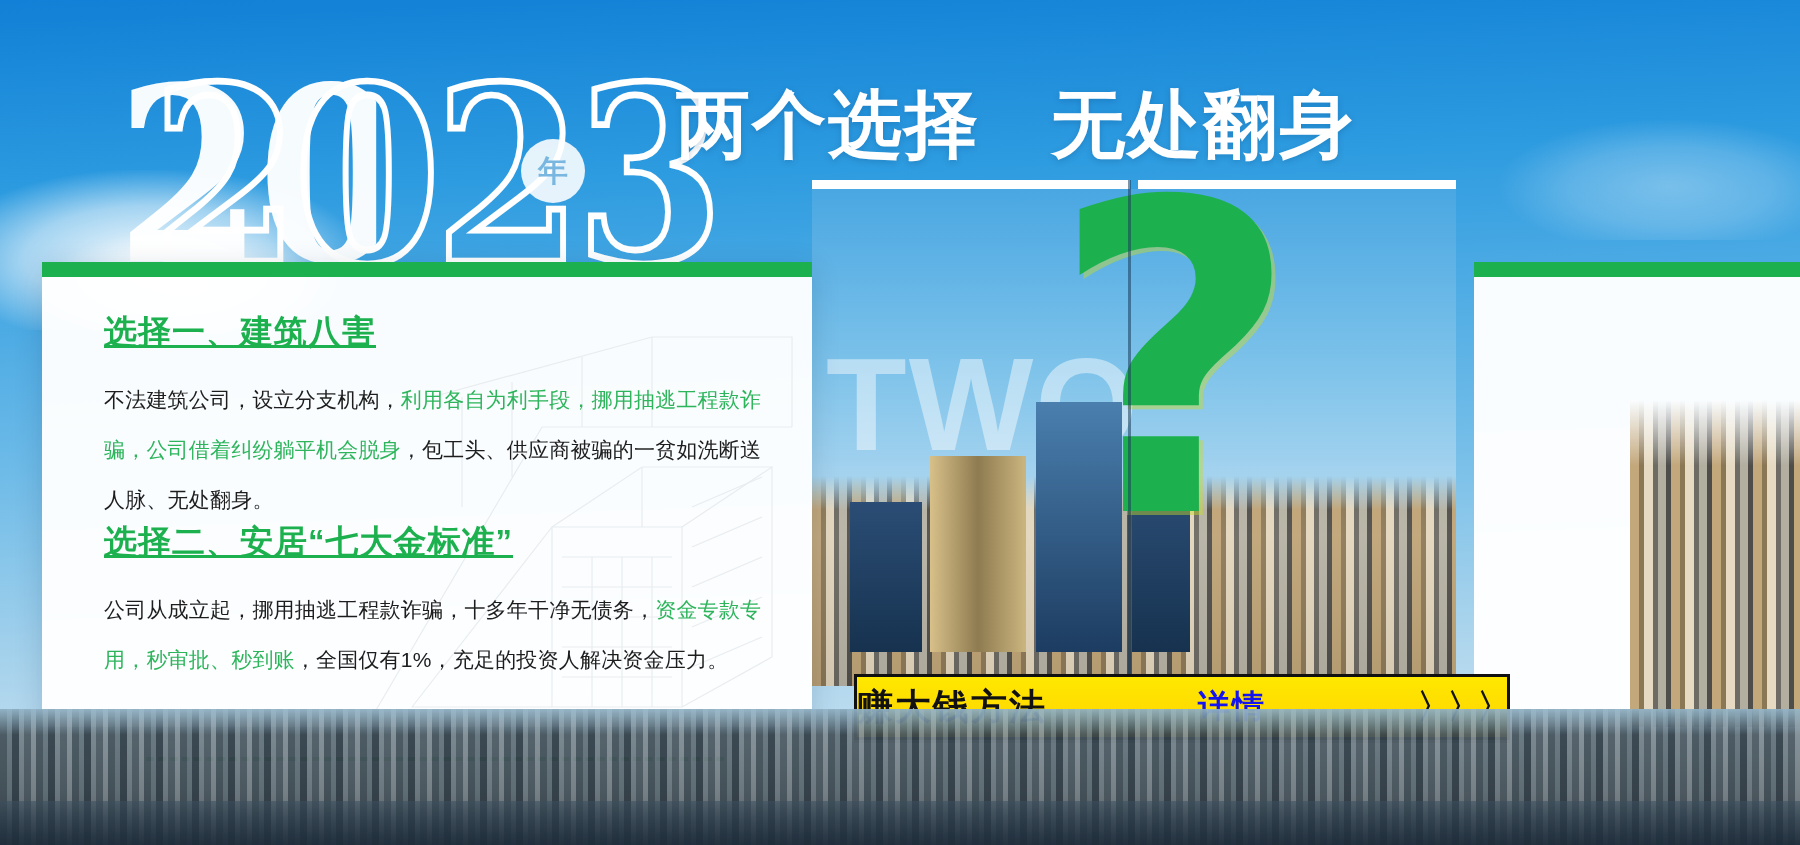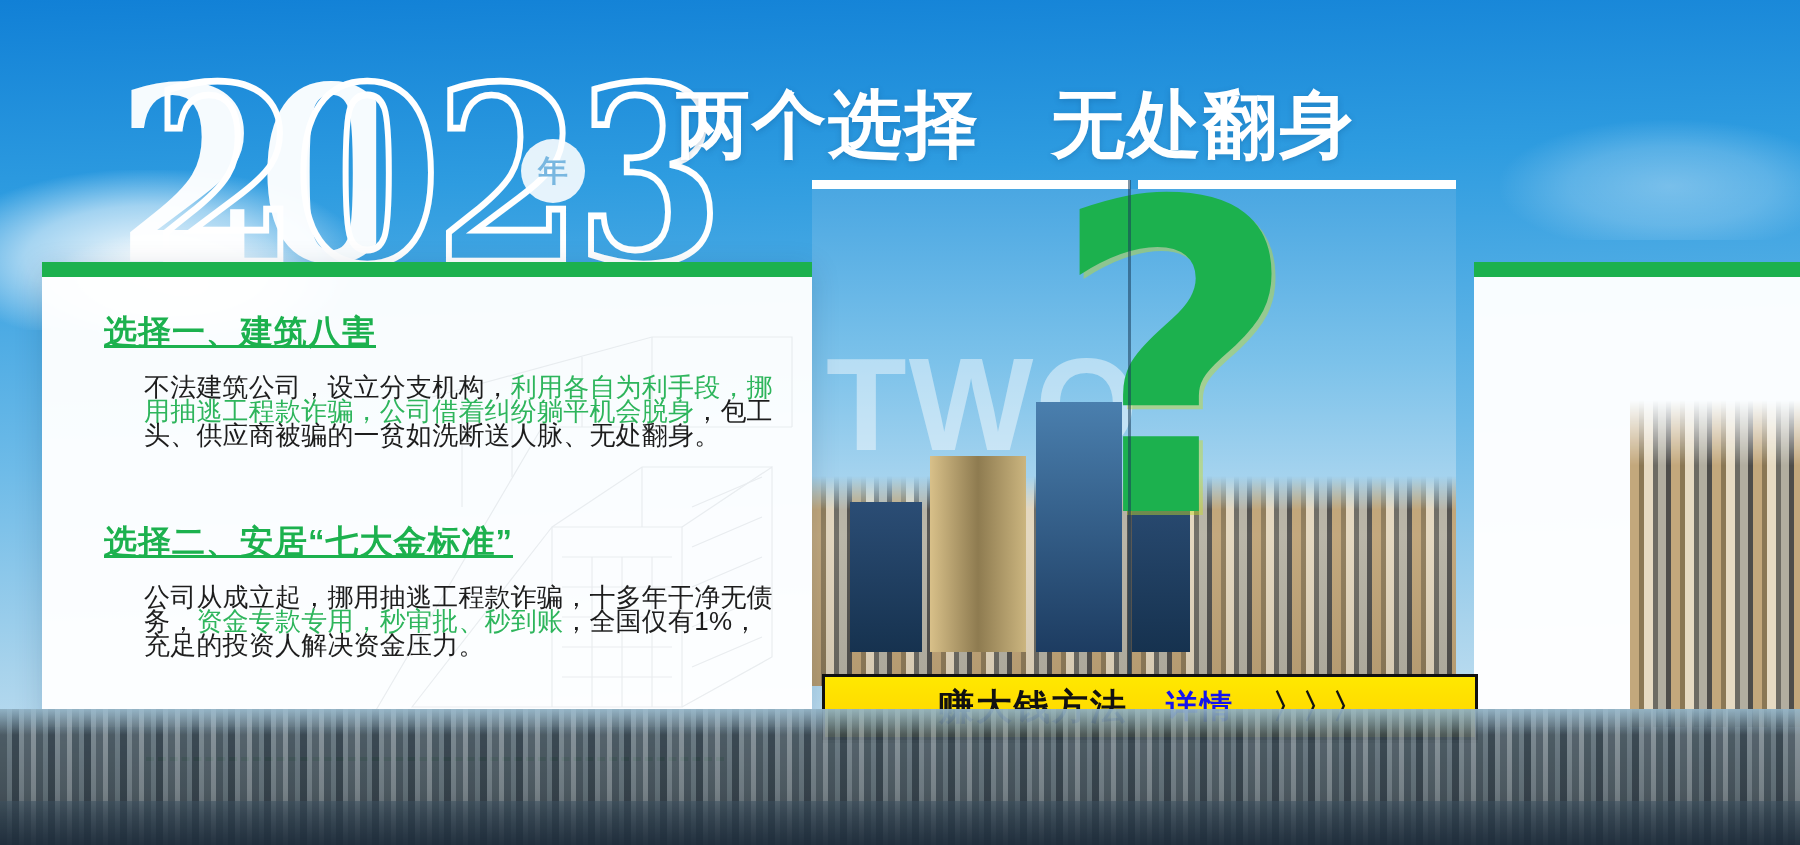--- a/index.html
+++ b/index.html
@@ -109,24 +109,23 @@
   .card-inner { position: absolute; left: 62px; top: 48px; right: 28px; }
 
   .sec-title {
     color: #1cb14e;
     font-size: 33px; font-weight: 700; letter-spacing: 1px;
     white-space: nowrap;
     text-decoration: underline;
   }
   .sec-body {
     margin-top: 20px;
-    font-size: 26px; line-height: 24px; color: #1d1d1d;
+    font-size: 21px; line-height: 50px; color: #1d1d1d;
     max-width: 676px;
     letter-spacing: .2px;
-    margin-left: 40px;
   }
   .sec-body .hl { color: #2eb55c; }
 
   .divider {
     position: absolute; left: 104px; top: 495px; width: 578px; height: 0;
     border-top: 4px dashed #2aa757;
   }
   .sec2 { position: absolute; left: 62px; top: 258px; right: 28px; }
 
   
@@ -182,25 +181,25 @@
     position: absolute; bottom: 34px;
     background: linear-gradient(to bottom, #2b4d75, #16324f);
   }
   .t1 { left: 38px;  width: 72px;  height: 150px; }
   .t2 { left: 118px; width: 96px;  height: 196px; background: linear-gradient(to right,#d8c089,#8e7b50,#cbb57f); }
   .t3 { left: 224px; width: 86px;  height: 250px; background: linear-gradient(to bottom,#4a7fae,#1d3c61); }
   .t4 { left: 320px; width: 58px;  height: 168px; }
 
   
   .cta {
-    position: absolute; left: 822px; top: 674px;
+    position: absolute; left: 854px; top: 674px;
     width: 656px; height: 66px;
     background: linear-gradient(to bottom, #ffe800 0%, #ffdd00 50%, #f2cc00 100%);
     border: 3px solid #111111;
-    display: flex; align-items: center; justify-content: center;
+    display: flex; align-items: center; justify-content: space-between;
     gap: 38px;
     box-shadow: 0 3px 0 rgba(0,0,0,.35);
   }
   .cta-main {
     color: #111111; font-size: 36px; font-weight: 700; letter-spacing: 2px;
   }
   .cta-detail {
     color: #1414ee; font-size: 32px; font-weight: 700; letter-spacing: 2px; font-family: Liberation Mono, monospace;
   }
   .cta-chev {

